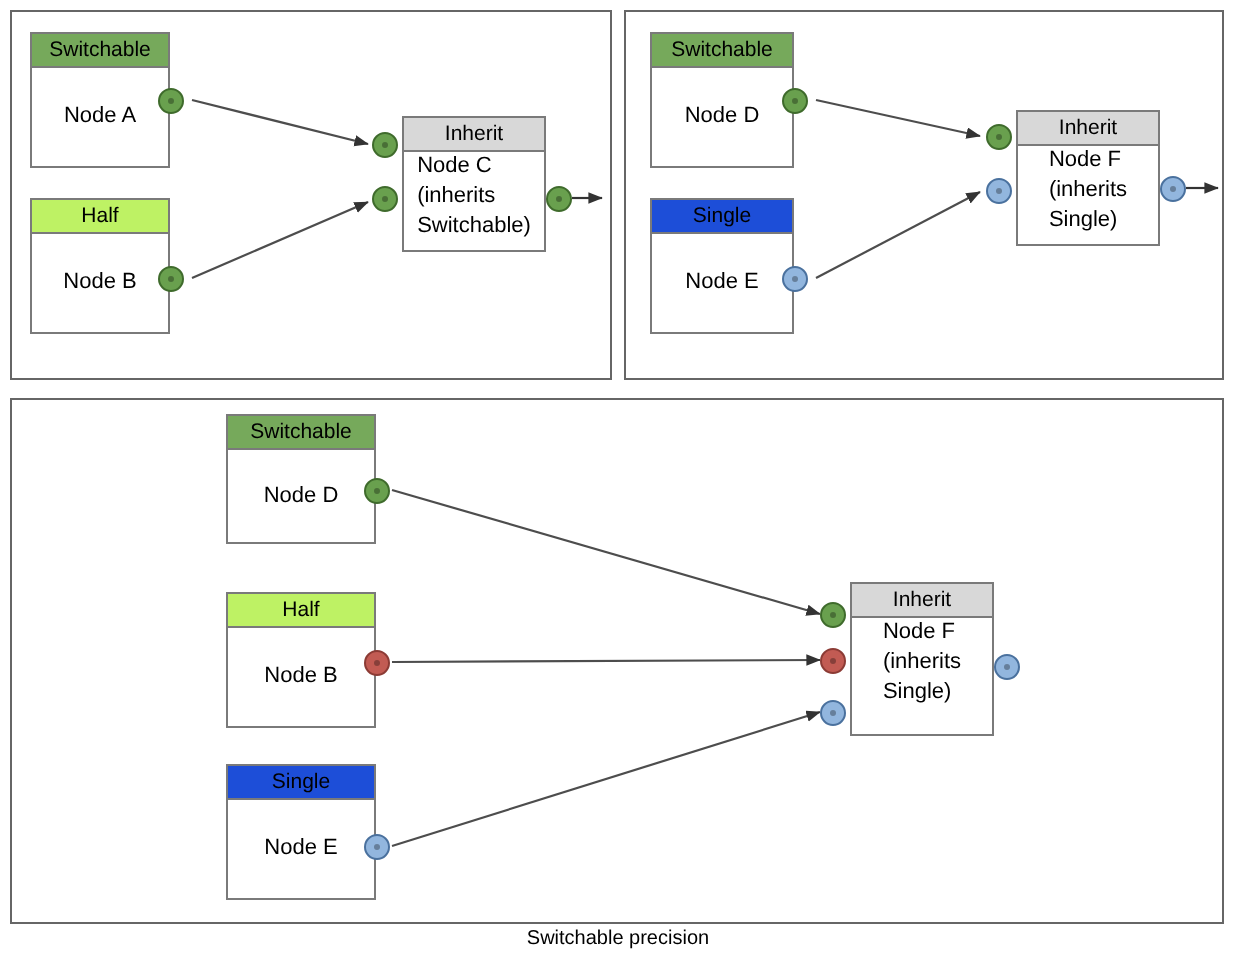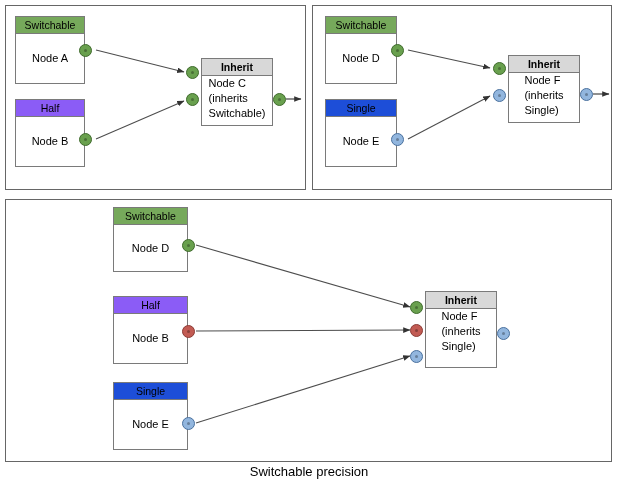--- a/index.html
+++ b/index.html
@@ -43,23 +43,23 @@
     box-sizing: border-box;
     height: 17px;
     line-height: 16px;
     text-align: center;
     font-size: 10.5px;
     color: #000000;
     border-bottom: 1.3px solid #7a7a7a;
     white-space: nowrap;
   }
   .hdr-switchable { background: #76a95b; }
-  .hdr-half       { background: #8b5cf6; }
+  .hdr-half       { background: #bef264; }
   .hdr-single     { background: #1d4ed8; }
-  .hdr-inherit    { background: #d8d8d8; font-weight: bold; }
+  .hdr-inherit    { background: #d8d8d8; }
 
   .node-body {
     flex: 1;
     display: flex;
     align-items: center;
     justify-content: center;
     text-align: left;
     font-size: 11px;
     color: #000000;
     line-height: 15px;
@@ -91,21 +91,21 @@
     background: rgba(0,0,0,0.30);
   }
   .port-green { background: #69a04e; border: 1.3px solid #3f6b2c; }
   .port-red   { background: #c25b53; border: 1.3px solid #8c3b35; }
   .port-blue  { background: #92b6de; border: 1.3px solid #4a719e; }
 
   
   .caption {
     position: absolute;
     text-align: center;
-    font-size: 13px;
+    font-size: 10px;
     color: #000000;
   }
 
   svg.edges {
     position: absolute;
     left: 0; top: 0;
     width: 618px;
     height: 488px;
     pointer-events: none;
     z-index: 2;

